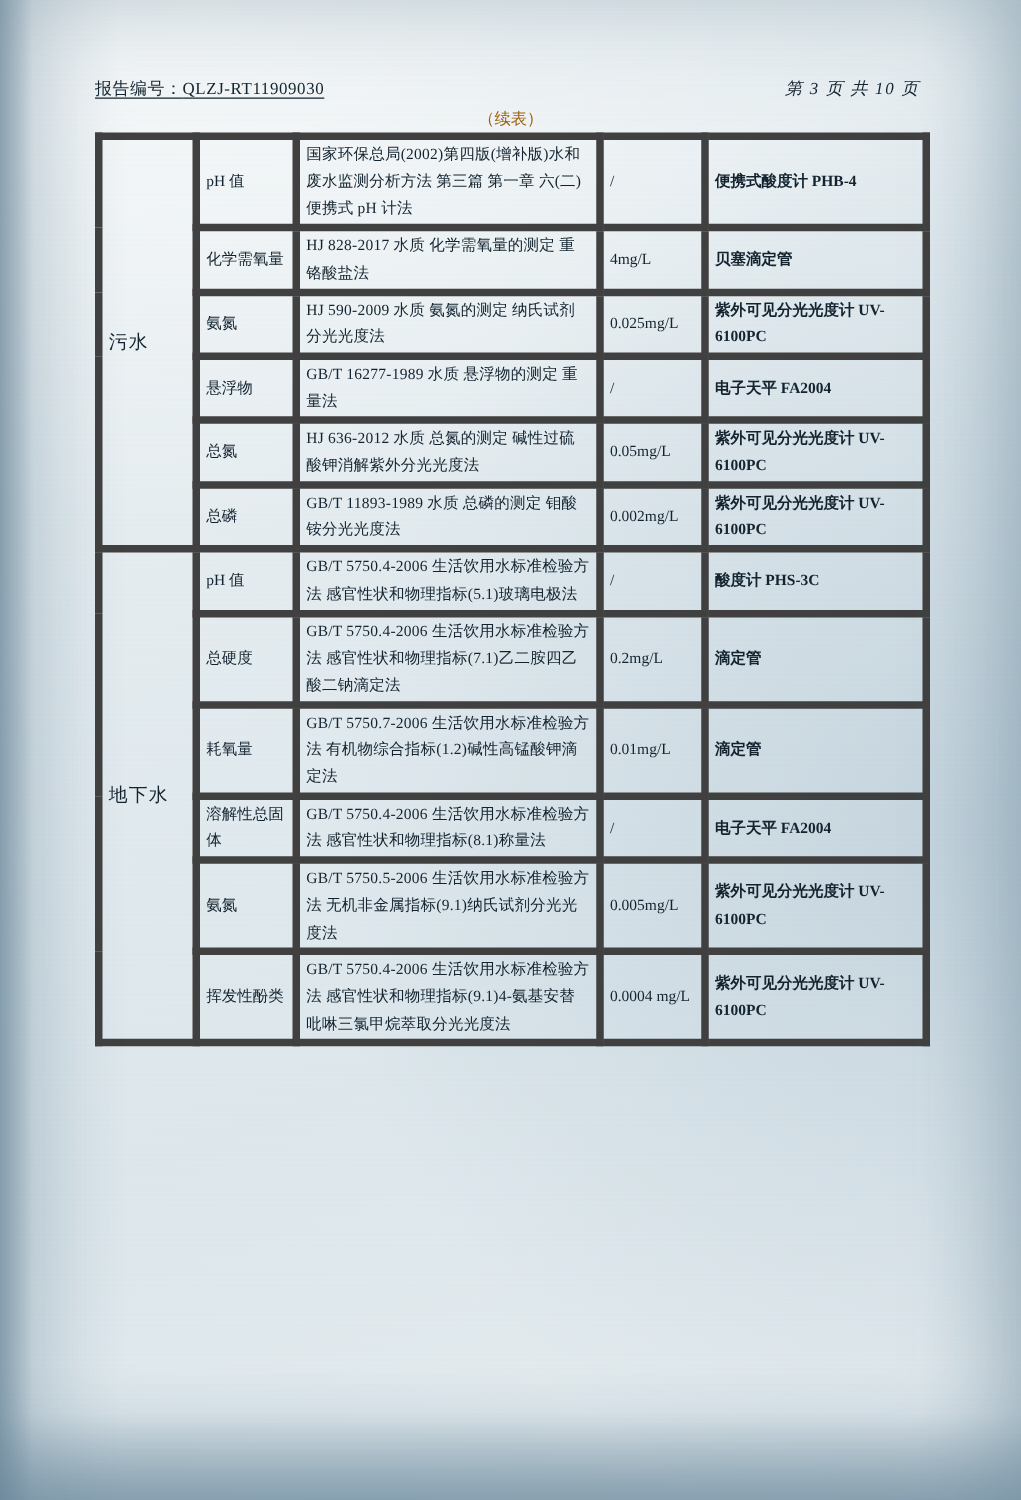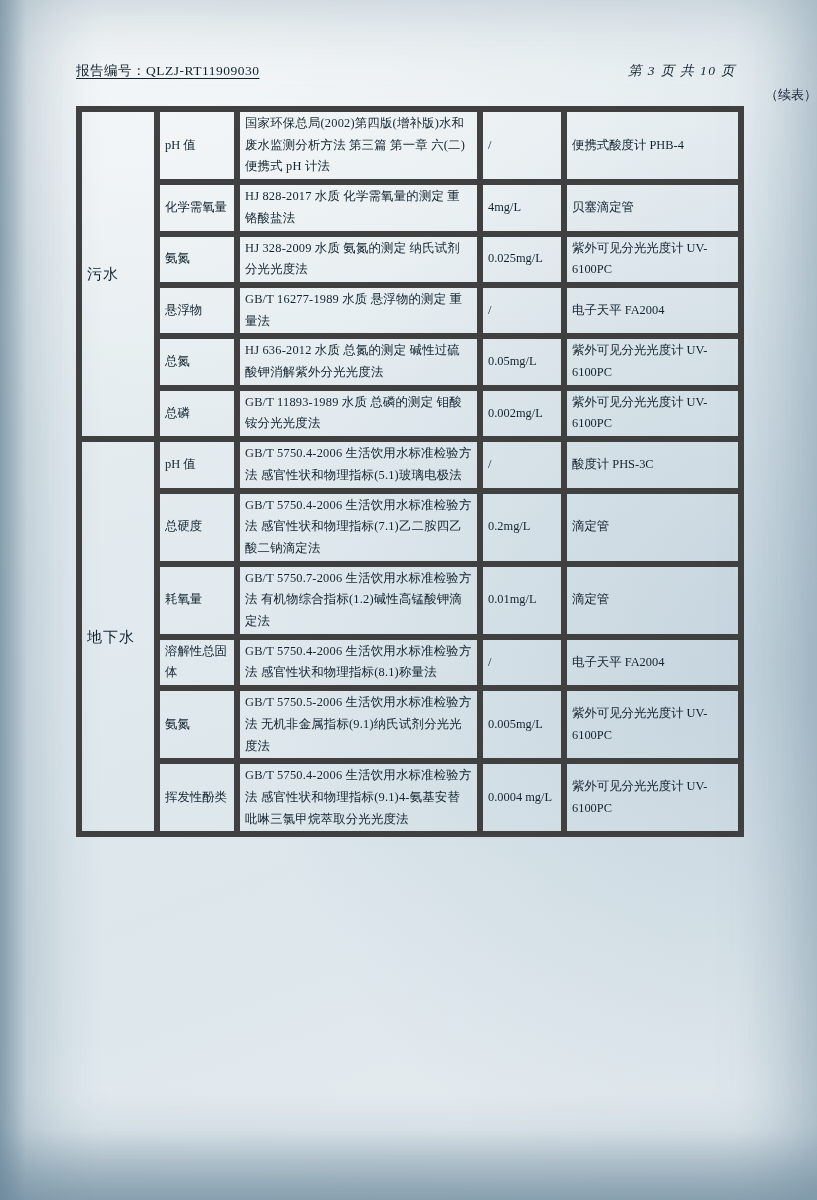--- a/index.html
+++ b/index.html
@@ -63,23 +63,23 @@
   .doc-header .page-no {
     letter-spacing: 1.4px;
     font-style: italic;
   }
 
   .continued {
     position: absolute;
     top: 86px;
     left: 0;
     width: 817px;
-    text-align: right;
+    text-align: center;
     font-size: 13px;
-    color: #0f172a;
+    color: #a16207;
   }
 
   
   table.report {
     position: absolute;
     left: 76px;
     top: 106px;
     width: 662px;
     border-collapse: collapse;
     table-layout: fixed;
@@ -111,20 +111,21 @@
   }
   td.device, td.limit {
     line-height: 1.9;
   }
   td.method {
     text-align: center;
     letter-spacing: 0.2px;
   }
   td.device {
     border-right: 1.6px solid #58788c;
+    font-weight: bold;
   }
   .group-sep td {
     border-top: 1.5px solid #58788c;
   }
 
   
   .noise {
     position: absolute;
     inset: 0;
     pointer-events: none;
@@ -184,21 +185,21 @@
         <td class="device">便携式酸度计 PHB-4</td>
       </tr>
       <tr>
         <td class="item">化学需氧量</td>
         <td class="method">HJ 828-2017 水质 化学需氧量的测定 重铬酸盐法</td>
         <td class="limit">4mg/L</td>
         <td class="device">贝塞滴定管</td>
       </tr>
       <tr>
         <td class="item">氨氮</td>
-        <td class="method">HJ 328-2009 水质 氨氮的测定 纳氏试剂分光光度法</td>
+        <td class="method">HJ 590-2009 水质 氨氮的测定 纳氏试剂分光光度法</td>
         <td class="limit">0.025mg/L</td>
         <td class="device">紫外可见分光光度计 UV-6100PC</td>
       </tr>
       <tr>
         <td class="item">悬浮物</td>
         <td class="method">GB/T 16277-1989 水质 悬浮物的测定 重量法</td>
         <td class="limit">/</td>
         <td class="device">电子天平 FA2004</td>
       </tr>
       <tr>

